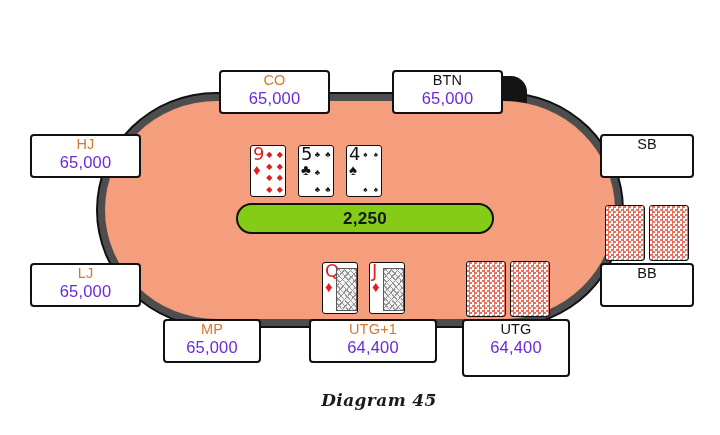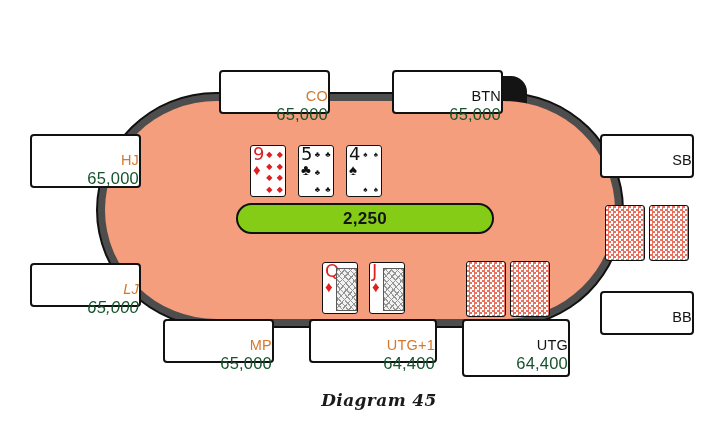--- a/index.html
+++ b/index.html
@@ -34,35 +34,35 @@
     background: #141414;
     border-radius: 16px;
   }
 
   
   .seat {
     position: absolute;
     background: #ffffff;
     border: 2.2px solid #111111;
     border-radius: 4px;
-    text-align: right;
-    padding-top: 16px;
+    text-align: center;
+    padding-top: 0;
     line-height: 1.18;
   }
   .seat .pos {
     font-size: 14.5px;
     font-weight: 400;
     color: #141414;
     letter-spacing: .2px;
   }
   .seat.active .pos { color: #d4782f; }
   .seat .stack {
     font-size: 16.5px;
     font-weight: 400;
-    color: #14532d;
+    color: #6d28d9;
     letter-spacing: .2px;
   }
 
   
   .pot-box {
     position: absolute;
     left: 236px; top: 203px;
     width: 258px; height: 31px;
     background: #84cc16;
     border: 2.2px solid #111111;
@@ -141,39 +141,39 @@
   <div class="seat active" style="left:219px; top:70px; width:111px; height:44px;">
     <div class="pos">CO</div>
     <div class="stack">65,000</div>
   </div>
 
   <div class="seat" style="left:392px; top:70px; width:111px; height:44px;">
     <div class="pos">BTN</div>
     <div class="stack">65,000</div>
   </div>
 
-  <div class="seat active" style="left:30px; top:134px; width:111px; height:54px;">
+  <div class="seat active" style="left:30px; top:134px; width:111px; height:44px;">
     <div class="pos">HJ</div>
     <div class="stack">65,000</div>
   </div>
 
   <div class="seat" style="left:600px; top:134px; width:94px; height:44px;">
     <div class="pos">SB</div>
   </div>
 
-  <div class="seat active" style="left:30px; top:263px; width:111px; height:44px;font-style:italic;">
+  <div class="seat active" style="left:30px; top:263px; width:111px; height:44px;">
     <div class="pos">LJ</div>
     <div class="stack">65,000</div>
   </div>
 
-  <div class="seat" style="left:600px; top:263px; width:94px; height:44px;margin-top:28px;">
+  <div class="seat" style="left:600px; top:263px; width:94px; height:44px;">
     <div class="pos">BB</div>
   </div>
 
-  <div class="seat active" style="left:163px; top:319px; width:111px; height:44px;">
+  <div class="seat active" style="left:163px; top:319px; width:98px; height:44px;">
     <div class="pos">MP</div>
     <div class="stack">65,000</div>
   </div>
 
   <div class="seat active" style="left:309px; top:319px; width:128px; height:44px;">
     <div class="pos">UTG+1</div>
     <div class="stack">64,400</div>
   </div>
 
   <div class="seat" style="left:462px; top:319px; width:108px; height:58px;">

